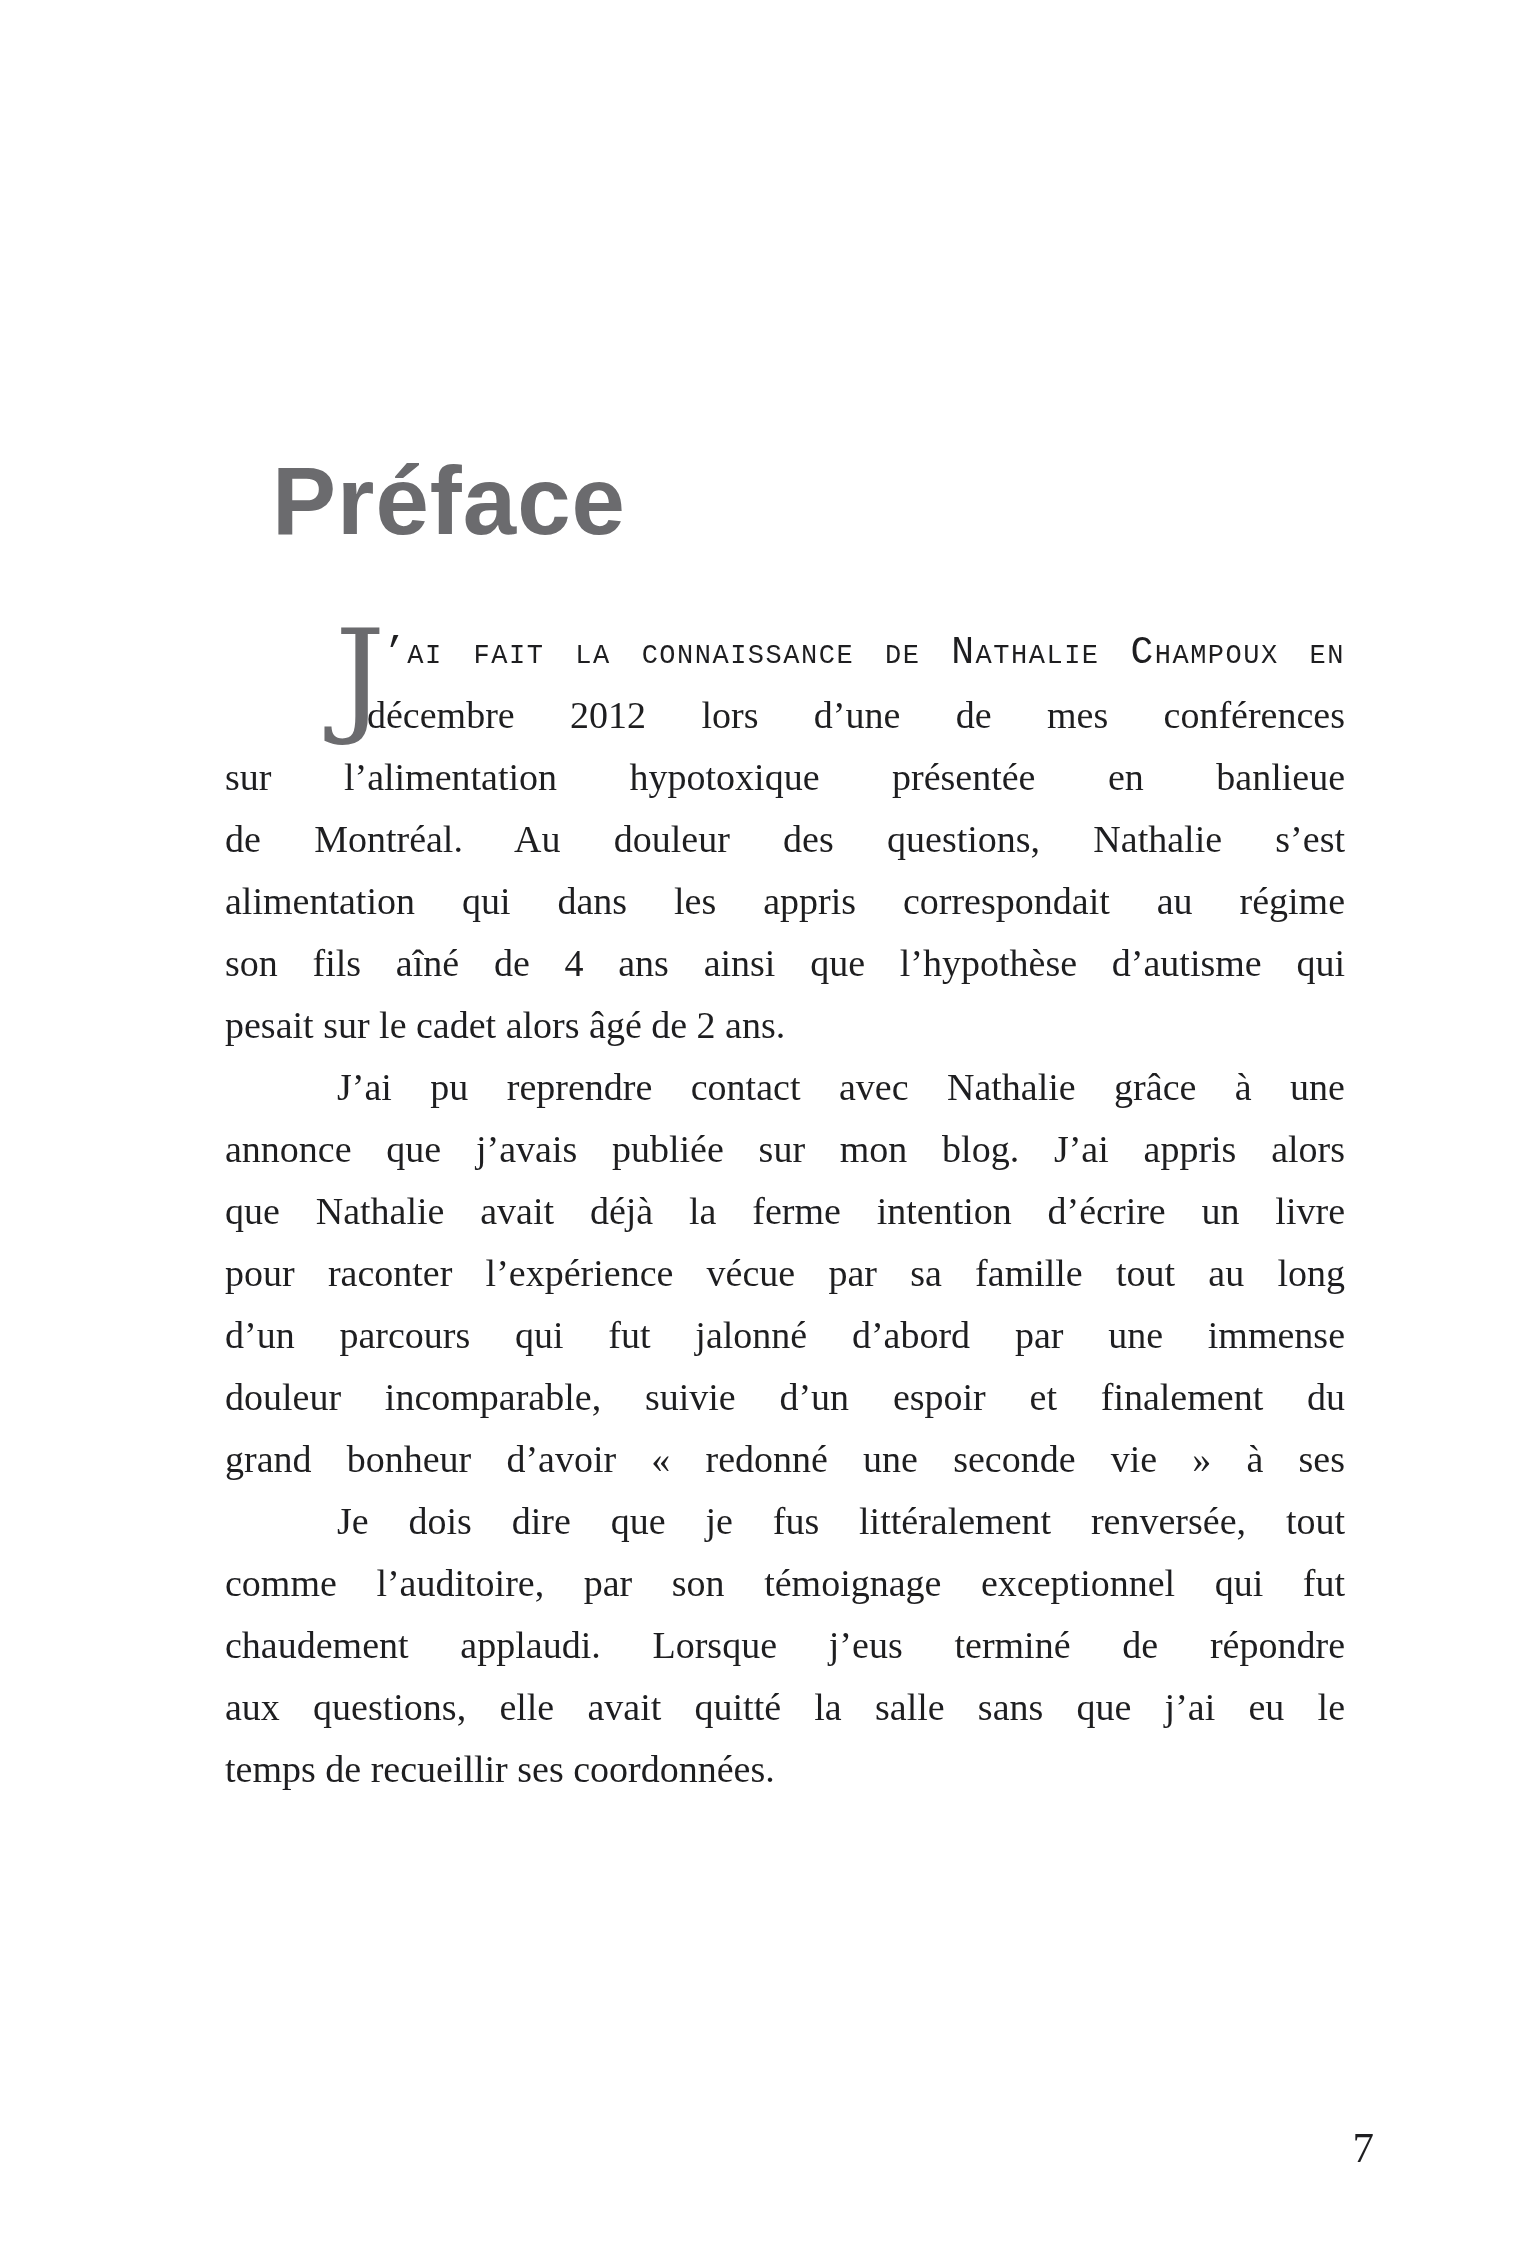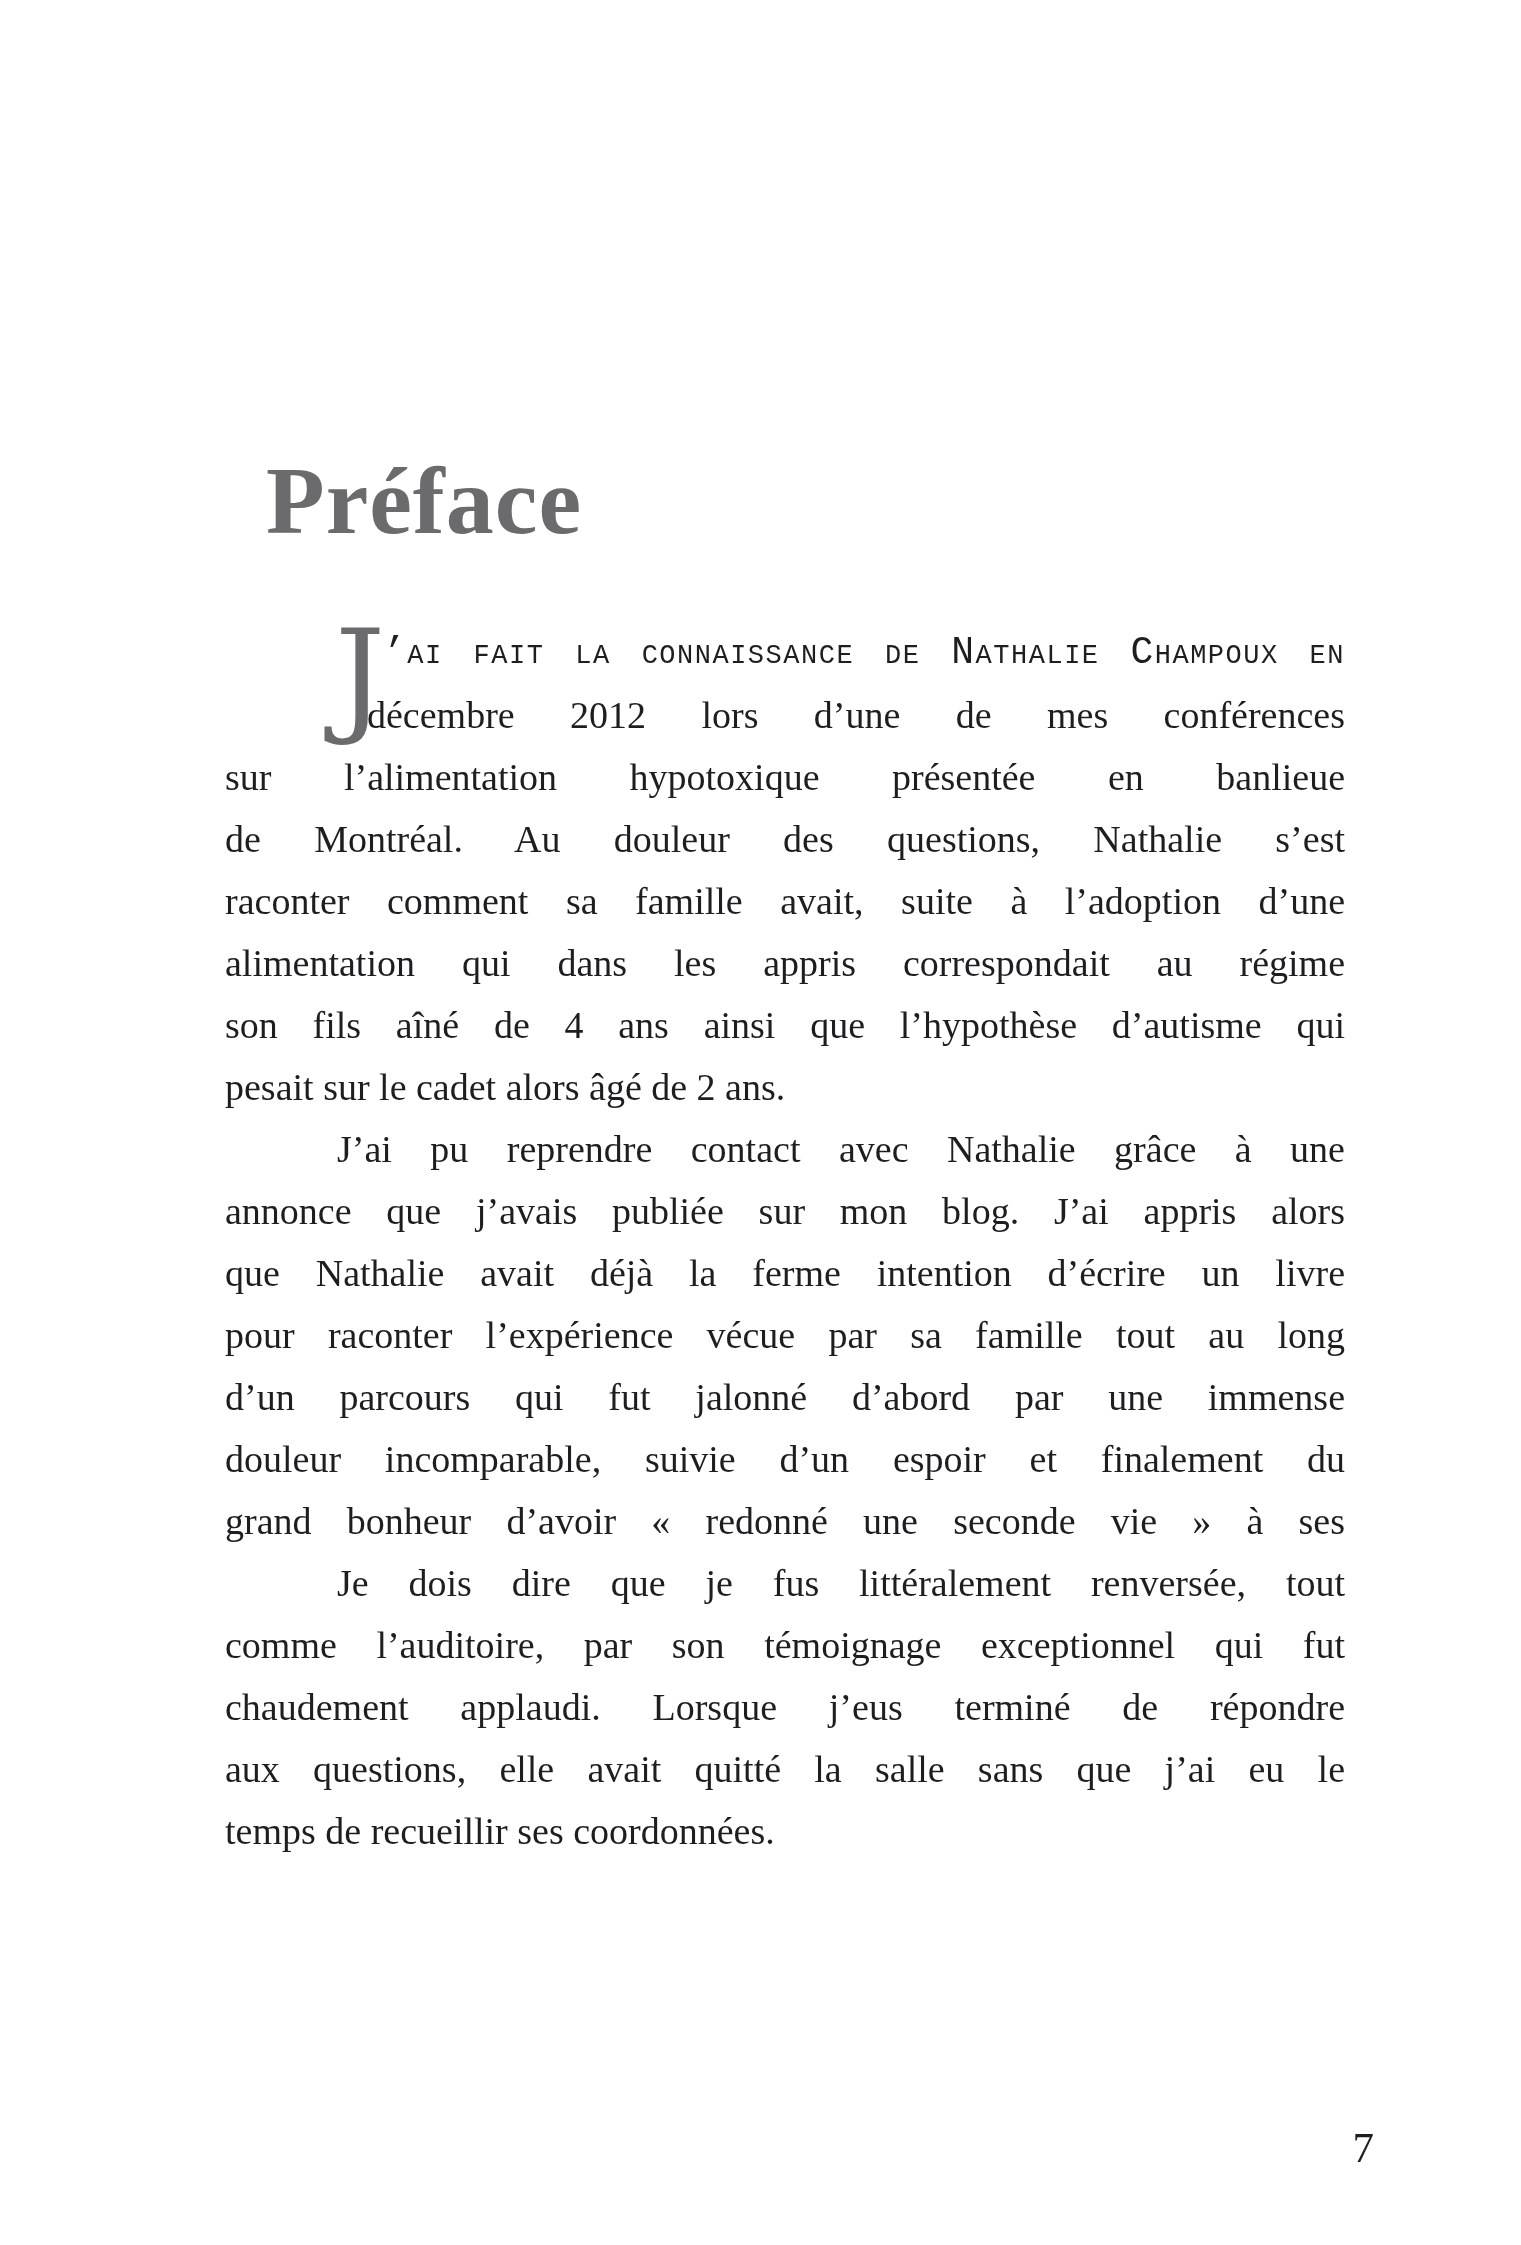--- a/index.html
+++ b/index.html
@@ -11,23 +11,23 @@
   .page {
     position: relative;
     width: 1521px;
     height: 2245px;
     background: var(--background, #ffffff);
     font-family: "Liberation Serif", "DejaVu Serif", serif;
     overflow: hidden;
   }
   .chapter-title {
     position: absolute;
-    left: 266px;
+    left: 272px;
     top: 389px;
-    font-family: Liberation Serif, serif;
+    font-family: Liberation Sans, sans-serif;
     font-size: 96px;
     line-height: 1;
     letter-spacing: 1px;
     color: var(--heading_gray, #6b6b6e);
     white-space: nowrap;
   }
   .text-block {
     position: absolute;
     left: 225px;
     top: 622px;
@@ -78,21 +78,20 @@
 <div class="page">
   <h1 class="chapter-title">Préface</h1>
 
   <div class="text-block">
       <div class="para">
         <span class="dropcap">J</span>
         <div class="line dc1 smallcaps">’ai fait la connaissance de Nathalie Champoux en</div>
         <div class="line dc2">décembre 2012 lors d’une de mes conférences</div>
         <div class="line">sur l’alimentation hypotoxique présentée en banlieue</div>
         <div class="line">de Montréal. Au douleur des questions, Nathalie s’est</div>
-        <div class="line">raconter comment sa famille avait, suite à l’adoption d’une</div>
         <div class="line">alimentation qui dans les appris correspondait au régime</div>
         <div class="line">son fils aîné de 4 ans ainsi que l’hypothèse d’autisme qui</div>
         <div class="line lastline">pesait sur le cadet alors âgé de 2 ans.</div>
       </div>
       <div class="para">
         <div class="line indent">J’ai pu reprendre contact avec Nathalie grâce à une</div>
         <div class="line">annonce que j’avais publiée sur mon blog. J’ai appris alors</div>
         <div class="line">que Nathalie avait déjà la ferme intention d’écrire un livre</div>
         <div class="line">pour raconter l’expérience vécue par sa famille tout au long</div>
         <div class="line">d’un parcours qui fut jalonné d’abord par une immense</div>

